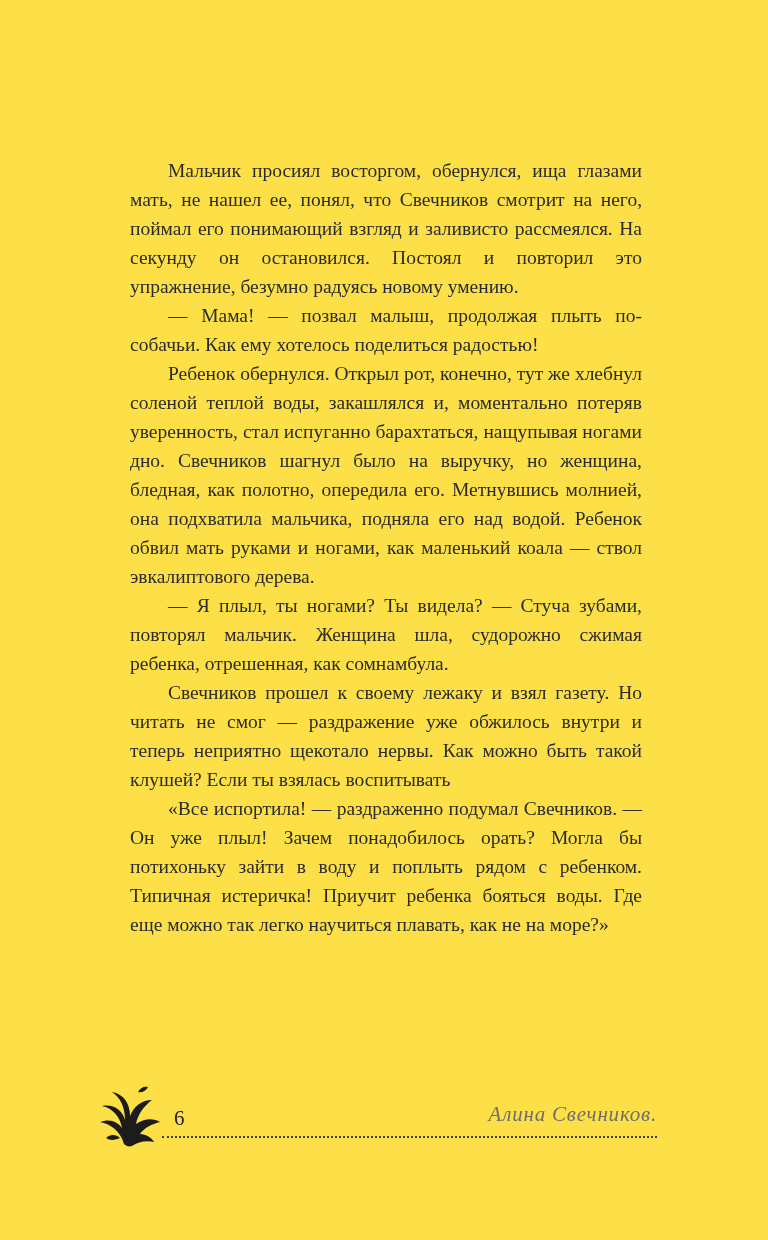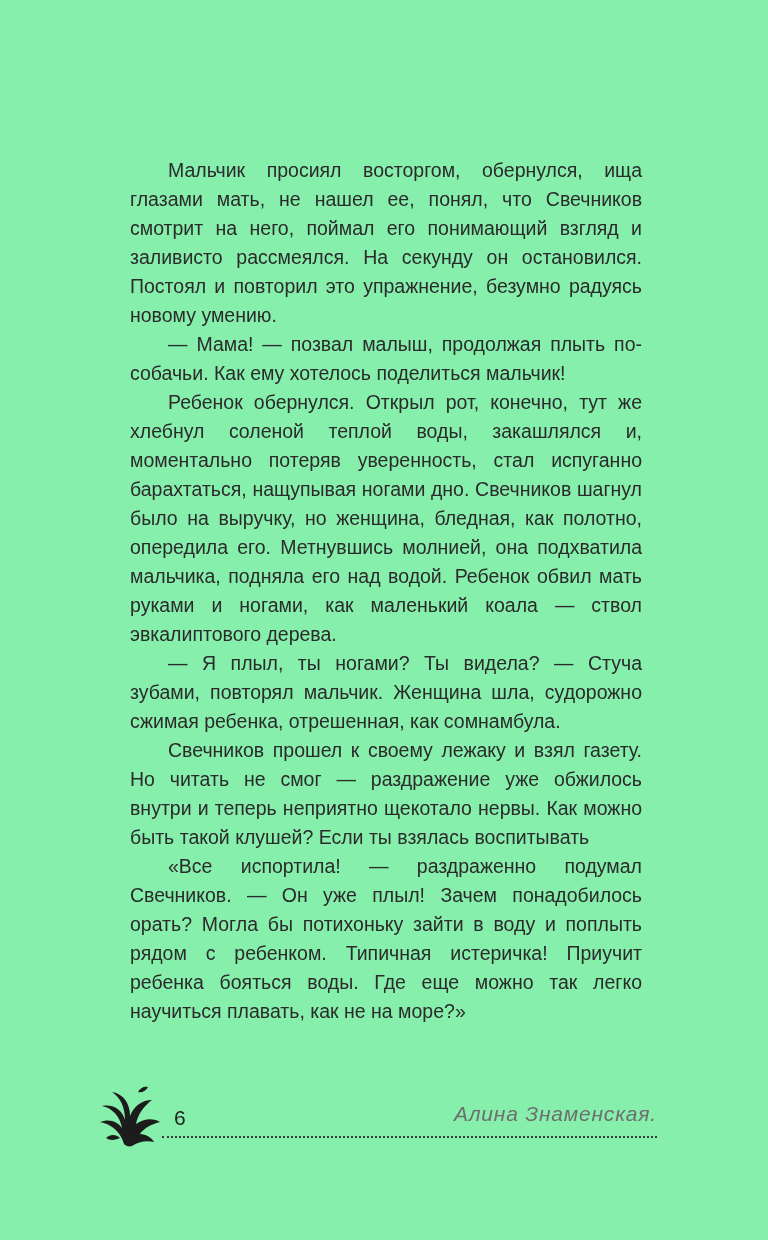--- a/index.html
+++ b/index.html
@@ -4,23 +4,23 @@
 <style>
   html, body {
     margin: 0;
     padding: 0;
     background: #ffffff;
   }
   .page {
     position: relative;
     width: 768px;
     height: 1240px;
-    background: #86efac;
+    background: #fde047;
     overflow: hidden;
-    font-family: Liberation Sans, sans-serif;
+    font-family: Liberation Serif, serif;
   }
   .text-block {
     position: absolute;
     left: 130px;
     top: 156px;
     width: 512px;
     color: #2b2b2b;
     font-size: 19.5px;
     line-height: 29px;
     text-align: justify;
@@ -68,38 +68,38 @@
     white-space: nowrap;
   }
 </style>
 </head>
 <body>
 
 <div class="page">
 
   <div class="text-block">
     <p>Мальчик просиял восторгом, обернулся, ища глазами мать, не нашел ее, понял, что Свечников смотрит на него, поймал его понимающий взгляд и заливисто рассмеялся. На секунду он остановился. Постоял и повторил это упражнение, безумно радуясь новому умению.</p>
-    <p>— Мама! — позвал малыш, продолжая плыть по-собачьи. Как ему хотелось поделиться мальчик!</p>
+    <p>— Мама! — позвал малыш, продолжая плыть по-собачьи. Как ему хотелось поделиться радостью!</p>
     <p>Ребенок обернулся. Открыл рот, конечно, тут же хлебнул соленой теплой воды, закашлялся и, моментально потеряв уверенность, стал испуганно барахтаться, нащупывая ногами дно. Свечников шагнул было на выручку, но женщина, бледная, как полотно, опередила его. Метнувшись молнией, она подхватила мальчика, подняла его над водой. Ребенок обвил мать руками и ногами, как маленький коала — ствол эвкалиптового дерева.</p>
     <p>— Я плыл, ты ногами? Ты видела? — Стуча зубами, повторял мальчик. Женщина шла, судорожно сжимая ребенка, отрешенная, как сомнамбула.</p>
     <p>Свечников прошел к своему лежаку и взял газету. Но читать не смог — раздражение уже обжилось внутри и теперь неприятно щекотало нервы. Как можно быть такой клушей? Если ты взялась воспитывать</p>
     <p>«Все испортила! — раздраженно подумал Свечников. — Он уже плыл! Зачем понадобилось орать? Могла бы потихоньку зайти в воду и поплыть рядом с ребенком. Типичная истеричка! Приучит ребенка бояться воды. Где еще можно так легко научиться плавать, как не на море?»</p>
   </div>
 
   <div class="footer">
 
     <svg class="ornament" width="68" height="62" viewBox="0 0 68 62" aria-hidden="true">
       <g fill="#1c1c1c">
         <path d="M30,58 C26,44 16,38 6,36 C16,32 24,36 28,42 C26,30 18,22 8,20 C20,18 28,24 31,34 C31,22 27,12 18,6 C30,8 36,18 36,30 C40,20 48,14 58,14 C50,20 44,28 42,38 C50,32 60,32 66,36 C58,38 50,42 46,48 C52,48 58,52 60,56 C52,54 44,56 38,60 C35,61 32,60 30,58 Z"></path>
         <path d="M12,52 C16,48 22,48 26,52 C22,54 16,55 12,52 Z"></path>
         <path d="M44,6 C46,2 50,0 54,1 C52,5 48,7 44,6 Z"></path>
       </g>
     </svg>
 
     <span class="page-num">6</span>
 
     <div class="dotted-line"></div>
 
-    <span class="author">Алина Знаменская.</span>
+    <span class="author">Алина Свечников.</span>
 
   </div>
 
 </div>
 
 </body></html>

